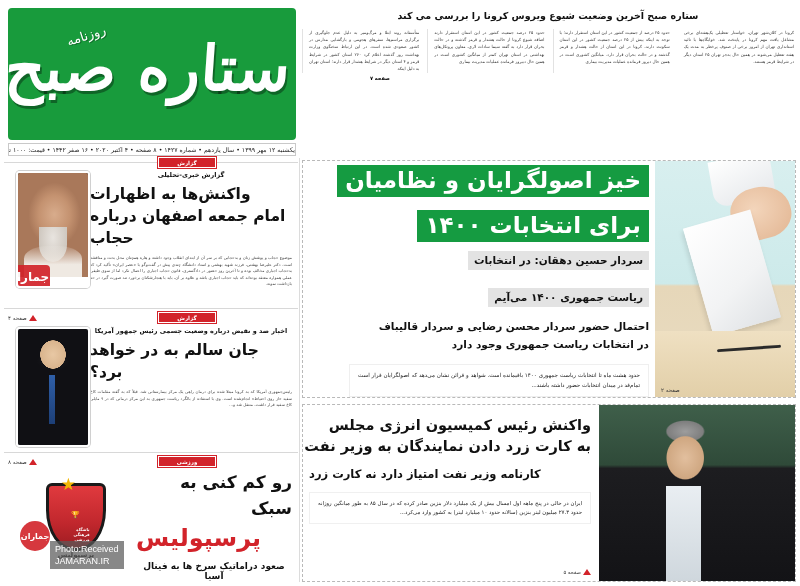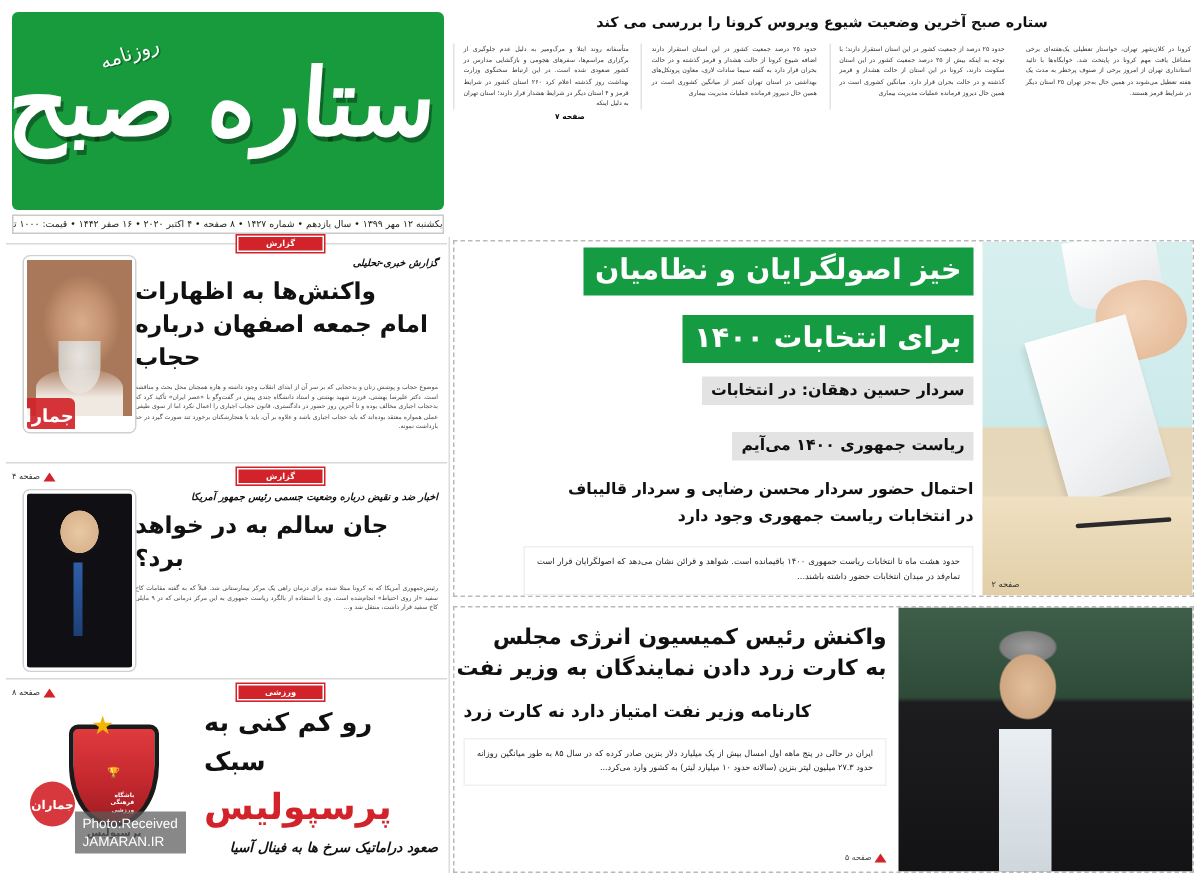--- a/index.html
+++ b/index.html
@@ -123,21 +123,21 @@
     border: 2px solid #fff;
     box-shadow: 0 0 0 1px #d0d0d0;
     border-radius: 4px;
     overflow: hidden;
     position: relative;
     margin-left: 8px;
   }
   .story-text { flex: 1; text-align: left; }
   .story-kicker {
     font-size: 6.5px; color: #111; font-weight: bold;
-    text-align: right; margin-bottom: 4px; font-style: italic;
+    text-align: center; margin-bottom: 4px;
   }
   .story-title {
     font-size: 15.5px; font-weight: bold; color: #111;
     line-height: 22px; text-align: left;
     font-family: "DejaVu Sans", sans-serif;
   }
   .story-body {
     font-size: 4.1px; line-height: 6.6px; color: #444;
     text-align: justify; margin-top: 6px;
   }
@@ -288,21 +288,21 @@
     transform: rotate(-4deg);
   }
   .election-content {
     position: absolute; right: 140px; top: 0;
     width: 352px; height: 236px;
     padding: 4px 6px 4px 6px;
   }
   .green-band {
     background: #159B41;
     color: #fff;
-    font-size: 19px; font-weight: bold;
+    font-size: 23px; font-weight: bold;
     line-height: 25px;
     text-align: right;
     padding: 3px 8px 4px 8px;
     display: inline-block;
     white-space: nowrap;
     font-family: "DejaVu Sans", sans-serif;
   }
   .green-band.l2 { margin-top: 13px; }
   .grey-band {
     background: #E3E3E3;
@@ -463,21 +463,21 @@
           </div>
           <div class="crest-name">پرسپولیس</div>
           <div class="jamaran-circle">جماران</div>
           <div class="watermark">
             <div>Photo:Received</div>
             <div>JAMARAN.IR</div>
           </div>
         </div>
       </div>
       <div class="story-text">
-        <div class="story-title" style="font-size:17px;line-height:26px;">رو کم کنی به سبک</div>
+        <div class="story-title" style="font-size:17px;line-height:26px;text-align:right;">رو کم کنی به سبک</div>
         <div class="story-title" style="font-size:24px;line-height:34px;color:#D2232A;">پرسپولیس</div>
         <div class="story-kicker" style="font-size:9px;margin-top:6px;font-weight:bold;">صعود دراماتیک سرخ ها به فینال آسیا</div>
       </div>
     </div>
   </div>
 
   <div class="election">
     <div class="ballot-photo">
       <div class="ballot-sleeve"></div>
       <div class="ballot-hand"></div>

